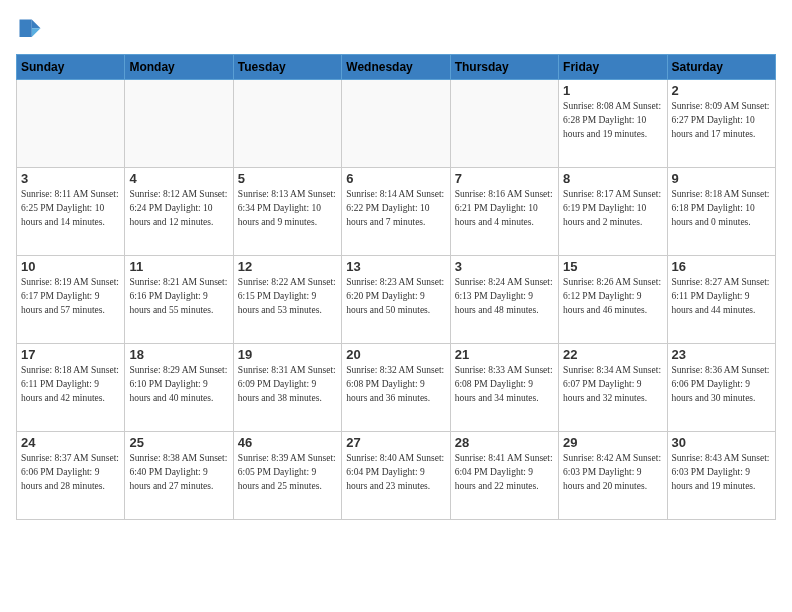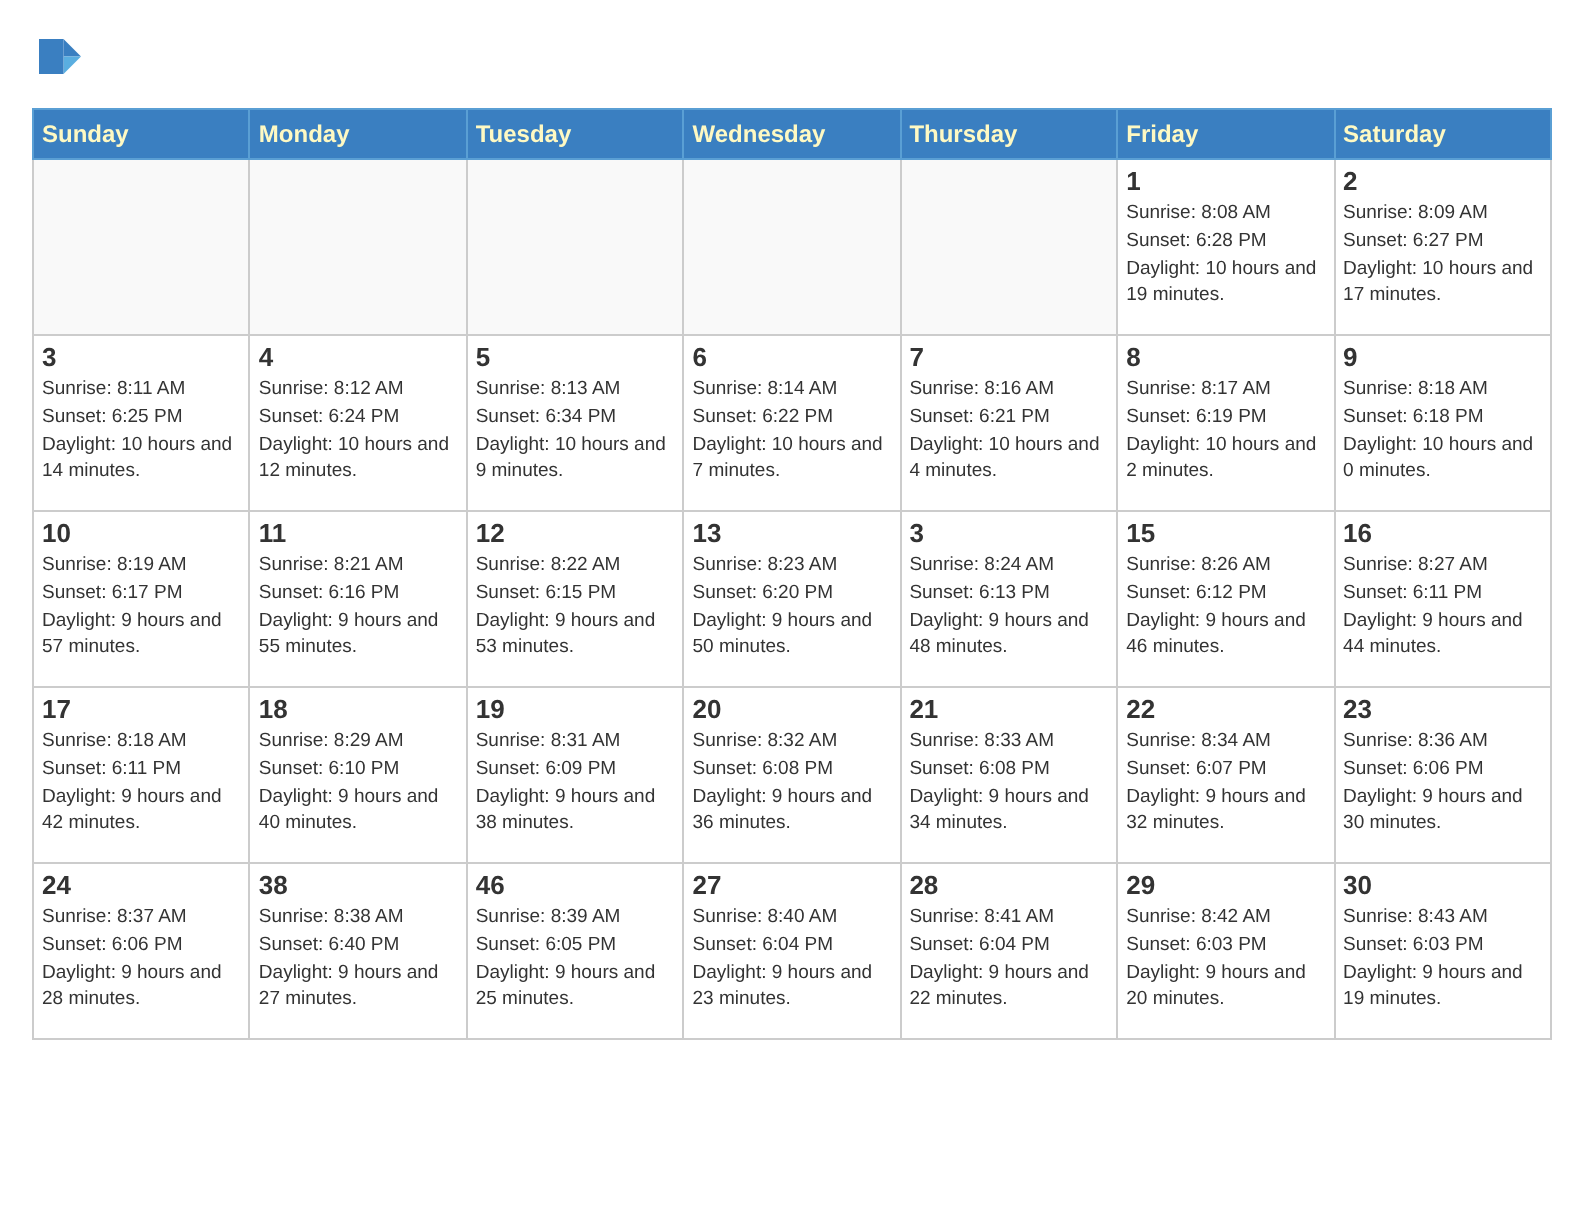--- a/index.html
+++ b/index.html
@@ -51,21 +51,21 @@
       font-size: 14px;
       color: #555;
     }
     .calendar {
       width: 100%;
       border-collapse: collapse;
       table-layout: fixed;
     }
     .calendar th {
       background: #3a7fc1;
-      color: #fef9c3;
+      color: #000000;
       font-size: 12px;
       font-weight: bold;
       padding: 5px 4px;
       text-align: left;
       border: 1px solid #5a9fd4;
     }
     .calendar td {
       border: 1px solid #ccc;
       vertical-align: top;
       padding: 3px 4px;
@@ -79,20 +79,21 @@
     }
     .day-number {
       font-size: 13px;
       font-weight: bold;
       margin-bottom: 2px;
     }
     .day-info {
       font-size: 9.5px;
       line-height: 1.45;
       color: #333;
+      font-family: Liberation Serif, serif;
     }
   </style>
 </head>
 <body>
 
 <div class="page">
   <div class="header">
     <div class="logo">
       <svg class="logo-icon" viewBox="0 0 32 32">
         <polygon points="18,4 28,14 18,14" fill="#3a7fc1"></polygon>
@@ -275,21 +276,21 @@
           </td>
         </tr>
         <tr>
           <td>
             <div class="day-number">24</div>
             <div class="day-info">Sunrise: 8:37 AM
 Sunset: 6:06 PM
 Daylight: 9 hours and 28 minutes.</div>
           </td>
           <td>
-            <div class="day-number">38</div>
+            <div class="day-number">25</div>
             <div class="day-info">Sunrise: 8:38 AM
 Sunset: 6:40 PM
 Daylight: 9 hours and 27 minutes.</div>
           </td>
           <td>
             <div class="day-number">46</div>
             <div class="day-info">Sunrise: 8:39 AM
 Sunset: 6:05 PM
 Daylight: 9 hours and 25 minutes.</div>
           </td>

